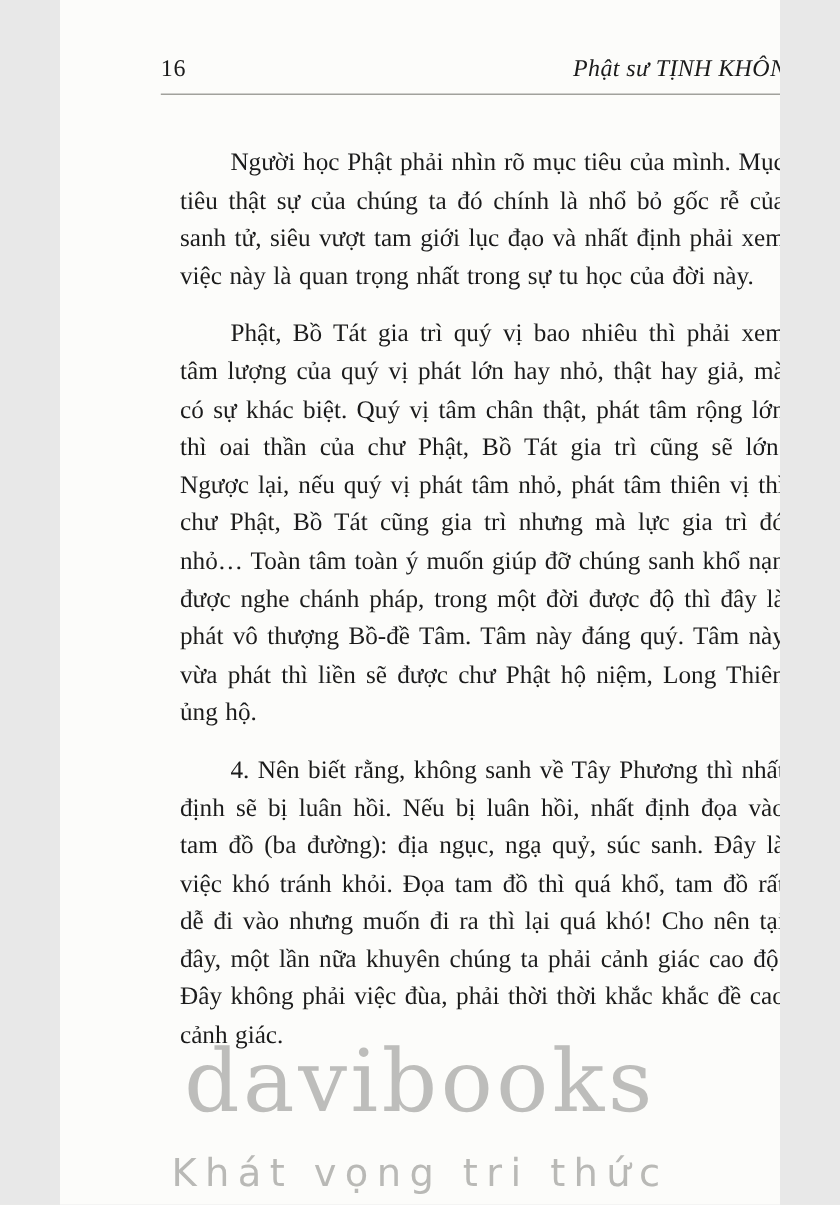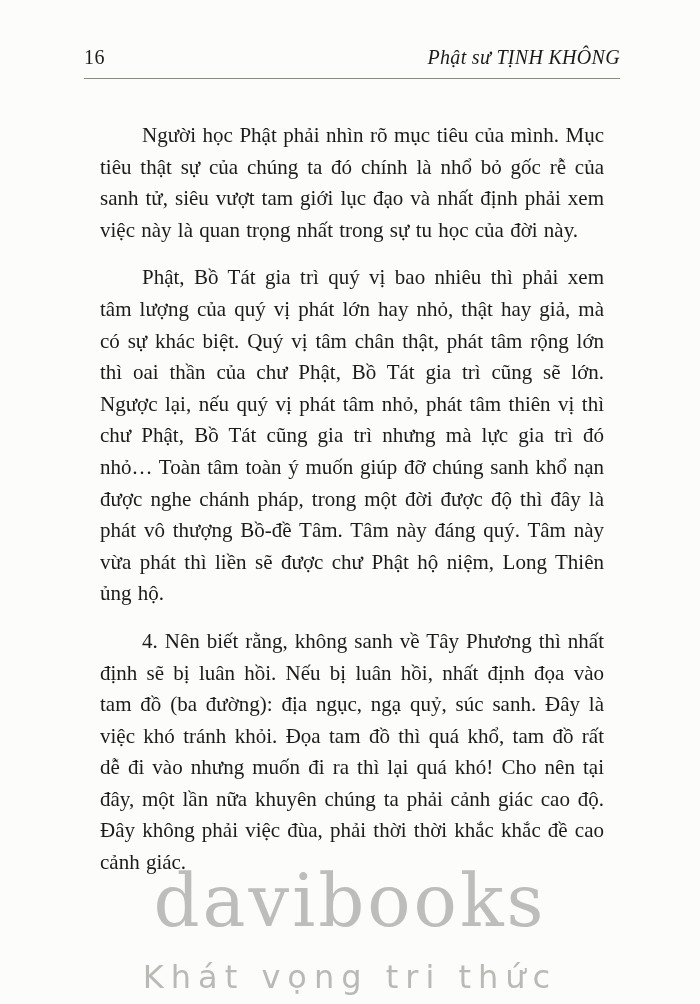--- a/index.html
+++ b/index.html
@@ -2,21 +2,21 @@
 <html><head>
 <meta charset="utf-8">
 <style>
   html, body {
     margin: 0;
     padding: 0;
     background: #e8e8e8;
   }
   .page {
     position: relative;
-    width: 700px;
+    width: 600px;
     height: 1004px;
     margin: 0 auto;
     background: #fcfcfa;
     overflow: hidden;
     font-family: "Liberation Serif", "DejaVu Serif", serif;
     color: #1b1b1b;
   }
   .page-header {
     position: absolute;
     top: 46px;

